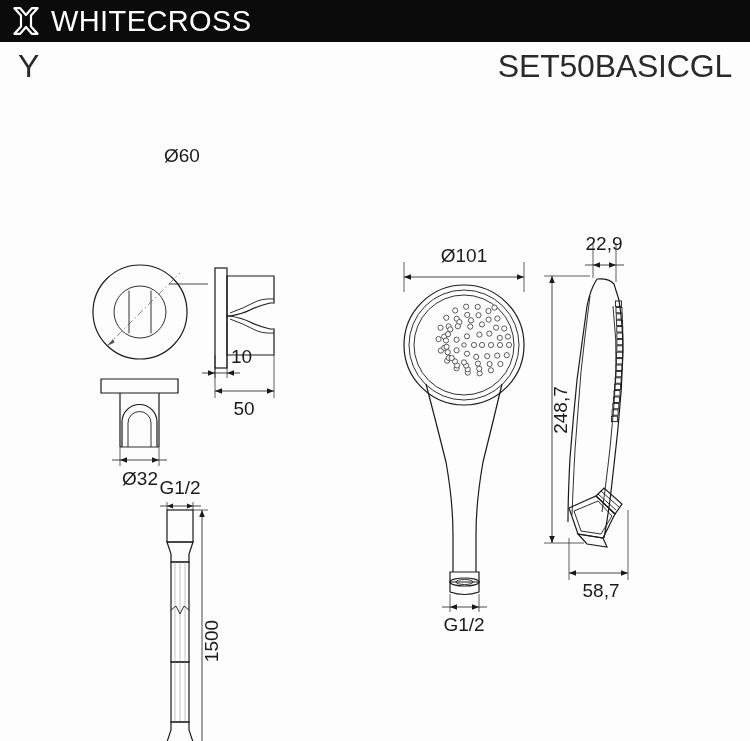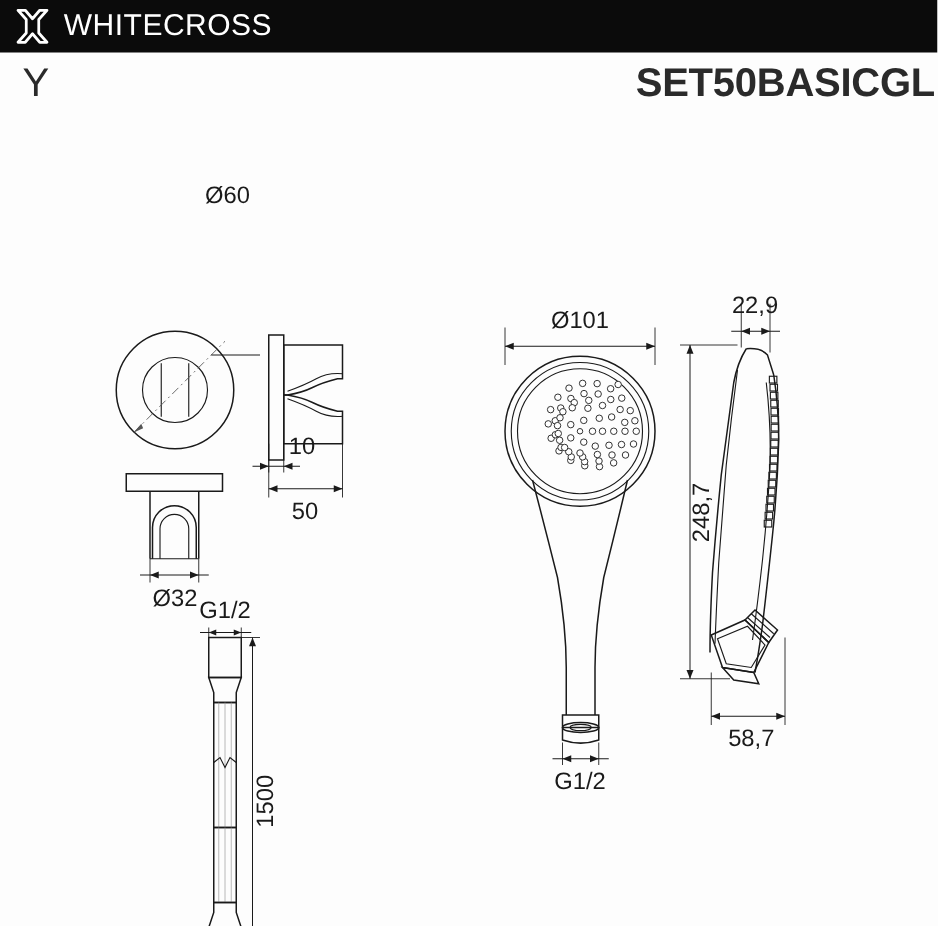--- a/index.html
+++ b/index.html
@@ -18,38 +18,38 @@
     position:absolute;left:0;top:0;width:750px;height:42px;
     background:#0b0b0b;
     display:flex;align-items:center;
   }
   .logo-mark{
     width:34px;height:30px;margin-left:9px;margin-right:8px;
     display:block;flex:0 0 auto;
   }
   .brand-text{
     color:#ffffff;
-    font-size:24px;
+    font-size:29px;
     letter-spacing:0.4px;
     font-weight:400;
     line-height:1;
     white-space:nowrap;
   }
 
   
   .title-row{
     position:absolute;left:0;top:42px;width:750px;height:60px;
   }
   .title-left{
     position:absolute;left:18px;top:8px;
     font-size:32px;font-weight:400;color:#2a2a2a;line-height:1;
   }
   .title-right{
-    position:absolute;right:2px;top:8px;
-    font-size:32px;font-weight:700;color:#2a2a2a;line-height:1;
+    position:absolute;right:18px;top:8px;
+    font-size:32px;font-weight:400;color:#2a2a2a;line-height:1;
     letter-spacing:-0.2px;white-space:nowrap;
   }
 
   
   .drawing{
     position:absolute;left:0;top:110px;width:750px;height:631px;margin-left:12px;
   }
   .drawing svg{display:block;}
 
   .dimtext{

